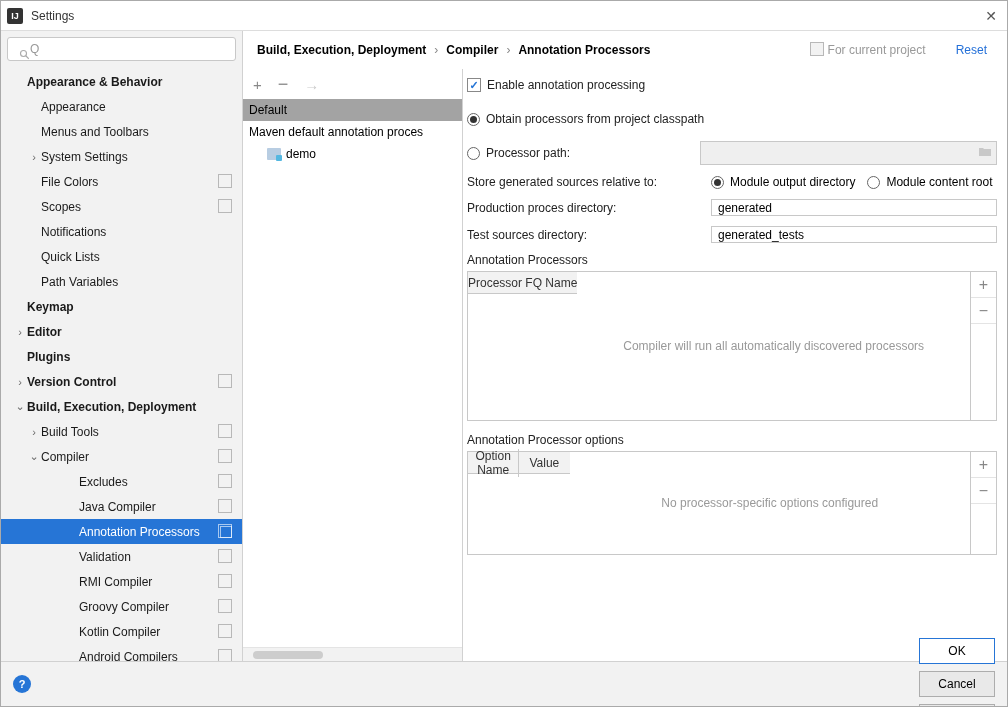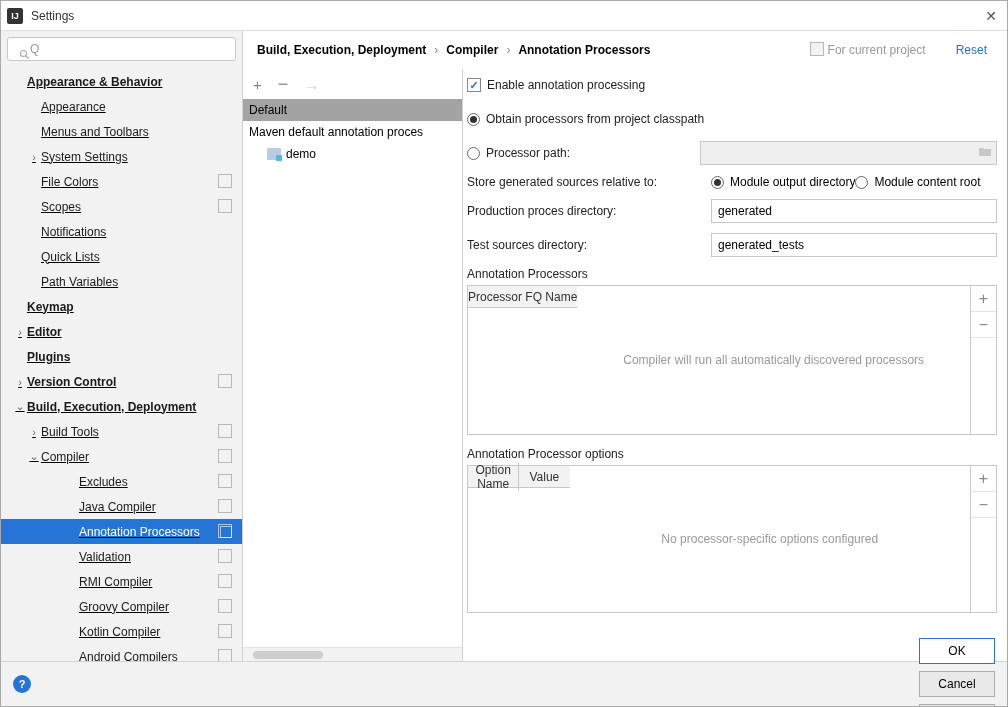--- a/index.html
+++ b/index.html
@@ -7,21 +7,21 @@
 .titlebar { height: 30px; background: #fff; display: flex; align-items: center; padding: 0 6px; border-bottom: 1px solid #ddd; }
 .titlebar .app-icon { width: 16px; height: 16px; background: #333; margin-right: 8px; display: flex; align-items: center; justify-content: center; color: #fff; font-size: 9px; font-weight: bold; border-radius: 2px; }
 .titlebar .title { flex: 1; color: #333; }
 .titlebar .close { width: 20px; text-align: center; color: #555; cursor: pointer; font-size: 14px; }
 .main { flex: 1; display: flex; min-height: 0; }
 .sidebar { width: 242px; border-right: 1px solid #d1d1d1; display: flex; flex-direction: column; background: #f2f2f2; }
 .search { margin: 6px; }
 .search input { width: 100%; height: 24px; border: 1px solid #c8c8c8; border-radius: 3px; padding: 0 20px 0 22px; background: #fff; color: #999; }
 .search-wrap { position: relative; }
 .search-wrap .search-icon { position: absolute; left: 12px; top: 12px; width: 12px; height: 12px; }
-.tree { flex: 1; overflow: auto; padding-top: 2px; text-decoration: underline; }
+.tree { flex: 1; overflow: auto; padding-top: 2px; }
 .tree-item { display: flex; align-items: center; height: 25px; padding-left: 8px; cursor: pointer; color: #1a1a1a; position: relative; }
 .tree-item.selected { background: #2675d6; color: #fff; }
 .tree-item .arrow { width: 14px; display: inline-flex; justify-content: center; color: #6b6b6b; font-size: 11px; }
 .tree-item.selected .arrow { color: #fff; }
 .tree-item .label { flex: 1; }
 .bold { font-weight: 600; }
 .pad0 { padding-left: 12px; }
 .pad1 { padding-left: 26px; }
 .pad2 { padding-left: 64px; }
 .center-col { width: 220px; border-right: 1px solid #d1d1d1; display: flex; flex-direction: column; }
@@ -37,34 +37,34 @@
 .content { flex: 1; display: flex; flex-direction: column; padding: 0; overflow: hidden; }
 .content-header { height: 38px; display: flex; align-items: center; padding: 0 16px 0 4px; }
 .form-area { flex: 1; overflow: auto; padding: 4px 10px 0 4px; }
 .row { display: flex; align-items: center; margin-bottom: 10px; min-height: 24px; }
 .row label { color: #222; }
 .checkbox { width: 14px; height: 14px; border: 1px solid #888; margin-right: 6px; display: inline-flex; align-items: center; justify-content: center; color: #2675d6; font-size: 11px; font-weight: bold; }
 .radio { width: 13px; height: 13px; border: 1px solid #666; border-radius: 50%; margin-right: 6px; display: inline-flex; align-items: center; justify-content: center; }
 .radio.checked::after { content: ""; width: 7px; height: 7px; background: #333; border-radius: 50%; }
 .path-field { flex: 1; height: 24px; background: #efefef; border: 1px solid #c8c8c8; margin-left: 10px; position: relative; }
 .path-field .browse { position: absolute; right: 4px; top: 3px; color: #999; }
-.text-input { height: 24px; border: 1px solid #c8c8c8; padding: 0 6px; background: #fff; }
+.text-input { height: 17px; border: 1px solid #c8c8c8; padding: 0 6px; background: #fff; }
 .grid-row { display: flex; align-items: center; margin-bottom: 10px; }
 .grid-row .lbl { width: 244px; color: #222; }
 .grid-row .val { flex: 1; }
 .fieldset-label { color: #222; margin: 8px 0 4px 0; }
 .tbl-wrap { display: flex; border: 1px solid #c8c8c8; height: 150px; }
 .tbl-main { flex: 1; display: flex; }
 .tbl-hdr { display: flex; background: #f2f2f2; border-bottom: 1px solid #c8c8c8; height: 22px; align-items: center; }
 .tbl-hdr .col { flex: 1; text-align: center; color: #333; border-right: 1px solid #c8c8c8; }
 .tbl-hdr .col:last-child { border-right: none; }
 .tbl-body { flex: 1; display: flex; align-items: center; justify-content: center; color: #999; }
 .tbl-side { width: 26px; border-left: 1px solid #c8c8c8; display: flex; flex-direction: column; }
 .tbl-side .btn { height: 26px; display: flex; align-items: center; justify-content: center; color: #888; border-bottom: 1px solid #e4e4e4; cursor: pointer; font-size: 16px; }
-.tbl2 { height: 148px; }
+.tbl2 { height: 104px; }
 .footer { height: 45px; border-top: 1px solid #d1d1d1; display: flex; align-items: center; padding: 0 12px; background: #f2f2f2; }
 .help { width: 18px; height: 18px; border-radius: 50%; background: #2675d6; color: #fff; display: flex; align-items: center; justify-content: center; font-weight: bold; font-size: 11px; cursor: pointer; }
 .footer-btns { margin-left: auto; display: flex; gap: 7px; flex-direction: column; }
 .footer-btns button { width: 76px; height: 26px; border: 1px solid #adadad; background: #e9e9e9; cursor: pointer; }
 .footer-btns button.primary { border: 1px solid #2675d6; background: #fff; }
 .copy-icon { display: inline-block; width: 12px; height: 12px; border: 1px solid #b8b8b8; position: relative; }
 .copy-icon::after { content: ""; position: absolute; width: 12px; height: 12px; border: 1px solid #b8b8b8; top: -3px; left: -3px; background: #f2f2f2; }
 .tree-item.selected .copy-icon, .tree-item.selected .copy-icon::after { border-color: rgba(255,255,255,0.6); background: transparent; }
 .hscroll { height: 14px; background: #f2f2f2; border-top: 1px solid #e4e4e4; position: relative; }
 .hscroll .thumb { position: absolute; left: 10px; top: 3px; width: 70px; height: 8px; background: #cdcdcd; border-radius: 4px; }
@@ -256,21 +256,21 @@
               <span class="browse">
                 <svg width="14" height="12" viewBox="0 0 14 12">
                     <path d="M1 3 h4 l1 1 h7 v7 h-12 z" fill="#c8c8c8"></path>
                   </svg>
               </span>
             </div>
           </div>
           <div class="grid-row">
             <div class="lbl">Store generated sources relative to:</div>
             <span class="radio checked"></span>
-            <label style="margin-right:0;">Module output directory</label>
+            <label style="margin-right:12px;">Module output directory</label>
             <span class="radio"></span>
             <label>Module content root</label>
           </div>
           <div class="grid-row">
             <div class="lbl">Production proces directory:</div>
             <input class="text-input val" value="generated" style="">
           </div>
           <div class="grid-row">
             <div class="lbl">Test sources directory:</div>
             <input class="text-input val" value="generated_tests" style="">

